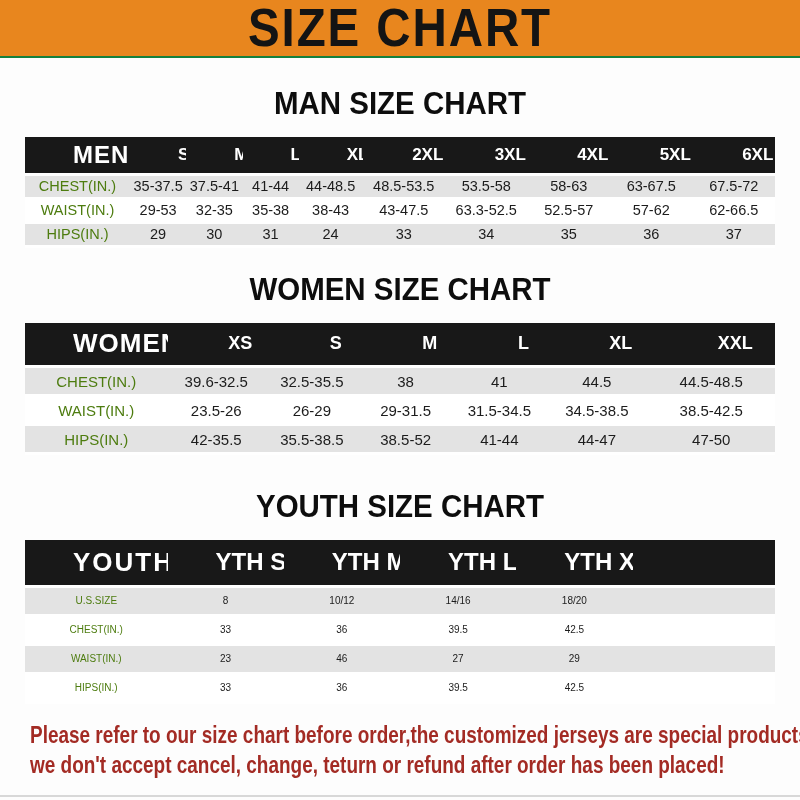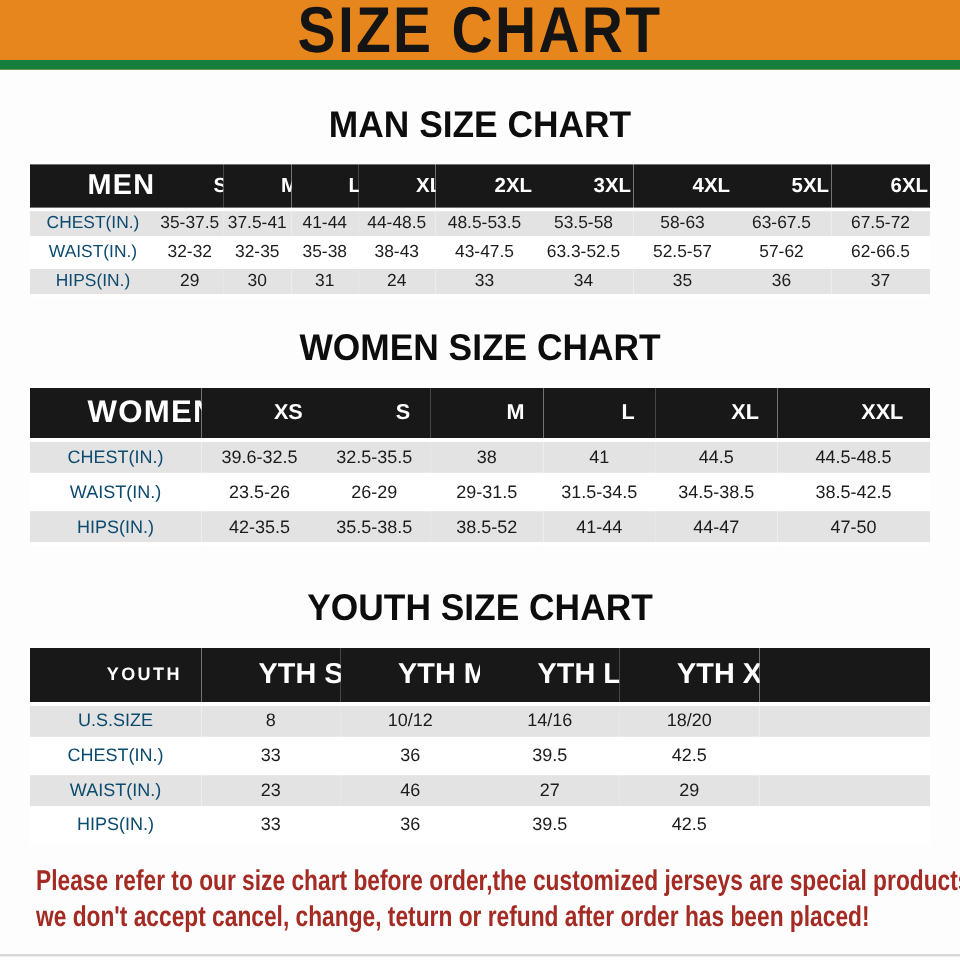--- a/index.html
+++ b/index.html
@@ -7,21 +7,21 @@
     width: 800px; height: 800px;
     background: #fdfdfd;
     font-family: "Liberation Sans", sans-serif;
     overflow: hidden;
     position: relative;
   }
   .banner {
     height: 58px;
     background: var(--banner-bg, #e8861e);
     display: flex; align-items: center; justify-content: center;
-    border-bottom: 8px solid #15803d;
+    border-bottom: 2px solid #15803d;
   }
   .banner-title {
     font-size: 50px;
     font-weight: bold;
     color: var(--banner-text, #141414);
     letter-spacing: 2px;
     transform: scale(0.95, 1.08);
     white-space: nowrap;
   }
   .section-heading {
@@ -51,33 +51,33 @@
   }
   th.corner { letter-spacing: 1px; }
   tbody td {
     text-align: center;
     color: #1c1c1c;
     border-bottom: 3px solid #ffffff;
     background: #ffffff;
     overflow: hidden; white-space: nowrap;
   }
   tbody tr:nth-child(odd) td { background: var(--row-alt-bg, #e3e3e3); }
-  td.rowlabel { color: #0c4a6e; }
+  td.rowlabel { color: #4d7c0f; }
   
   .t0 thead th { height: 37px; font-size: 17px; }
   .t0 th.corner { font-size: 24px; }
   .t0 tbody td { height: 24px; font-size: 14.5px; }
   
   .t1 thead th { height: 44px; font-size: 18px; }
   .t1 th.corner { font-size: 26px; }
   .t1 tbody td { height: 29px; font-size: 15px; }
   
   .t2 thead th { height: 46px; font-size: 24px; }
-  .t2 th.corner { font-size: 15px; letter-spacing: 2px; }
-  .t2 tbody td { height: 29px; font-size: 15px; }
+  .t2 th.corner { font-size: 26px; letter-spacing: 2px; }
+  .t2 tbody td { height: 29px; font-size: 10px; }
   .footer {
     margin: 16px 0 0 30px;
     color: var(--footer-text, #a32b24);
     font-size: 24px;
     font-weight: bold;
     line-height: 1.28;
     transform: scaleX(0.79);
     transform-origin: left top;
     white-space: nowrap;
   }
@@ -131,21 +131,21 @@
           <td>41-44</td>
           <td>44-48.5</td>
           <td>48.5-53.5</td>
           <td>53.5-58</td>
           <td>58-63</td>
           <td>63-67.5</td>
           <td>67.5-72</td>
         </tr>
         <tr>
           <td class="rowlabel">WAIST(IN.)</td>
-          <td>32-32</td>
+          <td>29-53</td>
           <td>32-35</td>
           <td>35-38</td>
           <td>38-43</td>
           <td>43-47.5</td>
           <td>63.3-52.5</td>
           <td>52.5-57</td>
           <td>57-62</td>
           <td>62-66.5</td>
         </tr>
         <tr>

